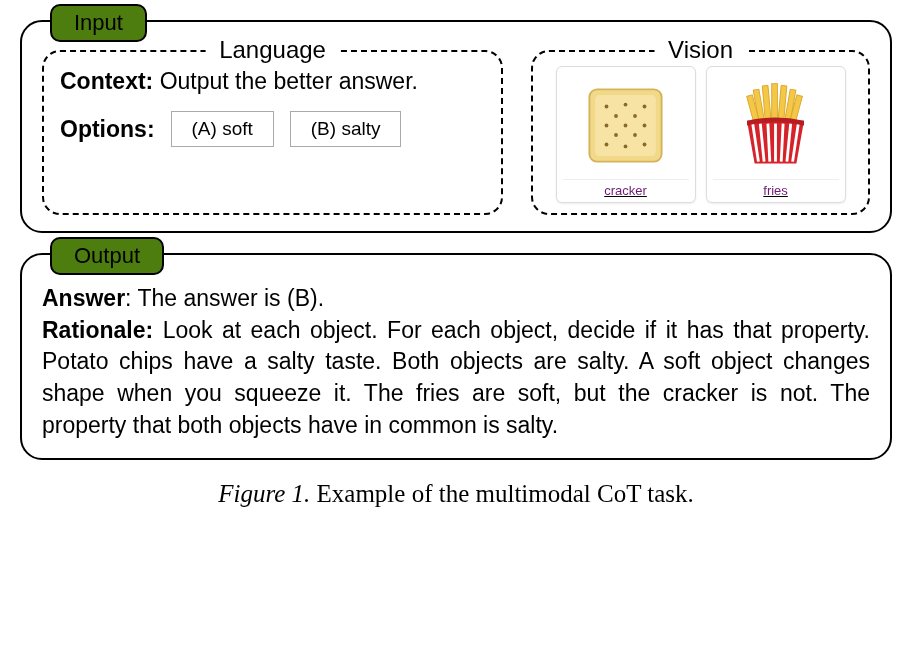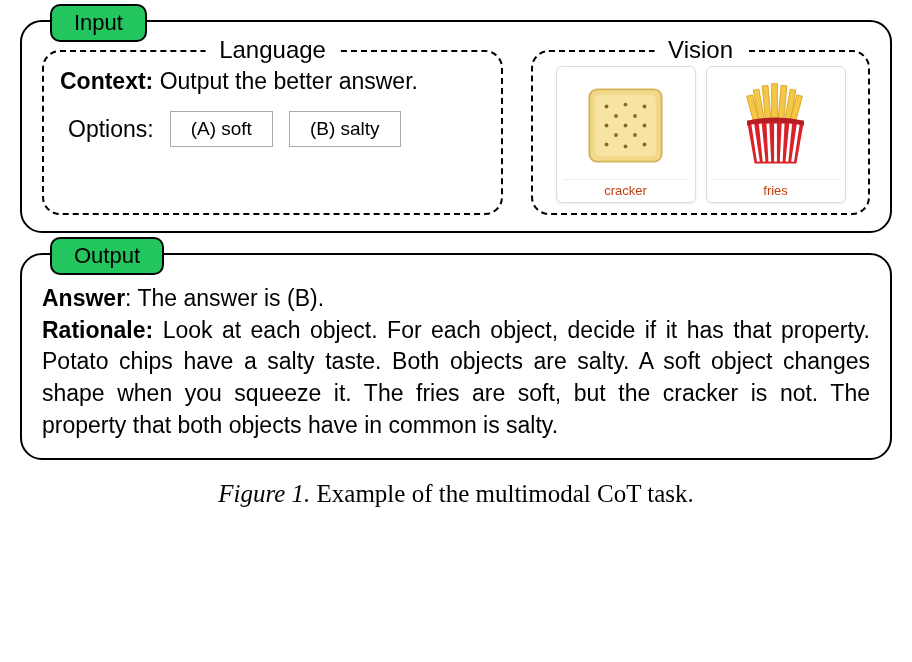--- a/index.html
+++ b/index.html
@@ -17,21 +17,21 @@
       border: 2.5px solid #000;
       border-radius: 22px;
       position: relative;
       padding: 28px 20px 16px 20px;
       margin-bottom: 20px;
     }
     .card-label {
       position: absolute;
       top: -18px;
       left: 28px;
-      background: #22c55e;
+      background: #4d7c0f;
       border: 2.5px solid #000;
       border-radius: 10px;
       padding: 4px 22px;
       font-size: 22px;
       font-weight: 400;
     }
     .dashed-box {
       border: 2.5px dashed #000;
       border-radius: 18px;
       position: relative;
@@ -55,39 +55,39 @@
     .language-box {
       flex: 1.35;
     }
     .vision-box {
       flex: 1;
       display: flex;
       gap: 10px;
       align-items: center;
       justify-content: center;
       padding: 14px 10px 10px 10px;
+      text-decoration: underline;
     }
     .qtext {
       font-size: 23px;
       line-height: 1.35;
       text-align: justify;
     }
     .bold {
       font-weight: 700;
     }
     .options-row {
       display: flex;
       align-items: center;
       gap: 16px;
       margin-top: 14px;
     }
     .options-label {
       font-size: 23px;
-      font-weight: 400;
-      margin-left: 8px;
+      font-weight: 700;
     }
     .option-pill {
       border: 1.5px solid #aaa;
       padding: 6px 20px;
       font-size: 19px;
       background: #fff;
     }
     .vision-item {
       border: 1px solid #ddd;
       border-radius: 6px;
@@ -101,21 +101,21 @@
     }
     .vision-img {
       width: 110px;
       height: 100px;
       display: flex;
       align-items: center;
       justify-content: center;
     }
     .vision-caption {
       font-size: 13px;
-      color: #c2410c;
+      color: #701a75;
       margin-top: 4px;
       border-top: 1px solid #eee;
       width: 100%;
       text-align: center;
       padding-top: 3px;
     }
     .output-text {
       font-size: 23px;
       line-height: 1.38;
       text-align: justify;

